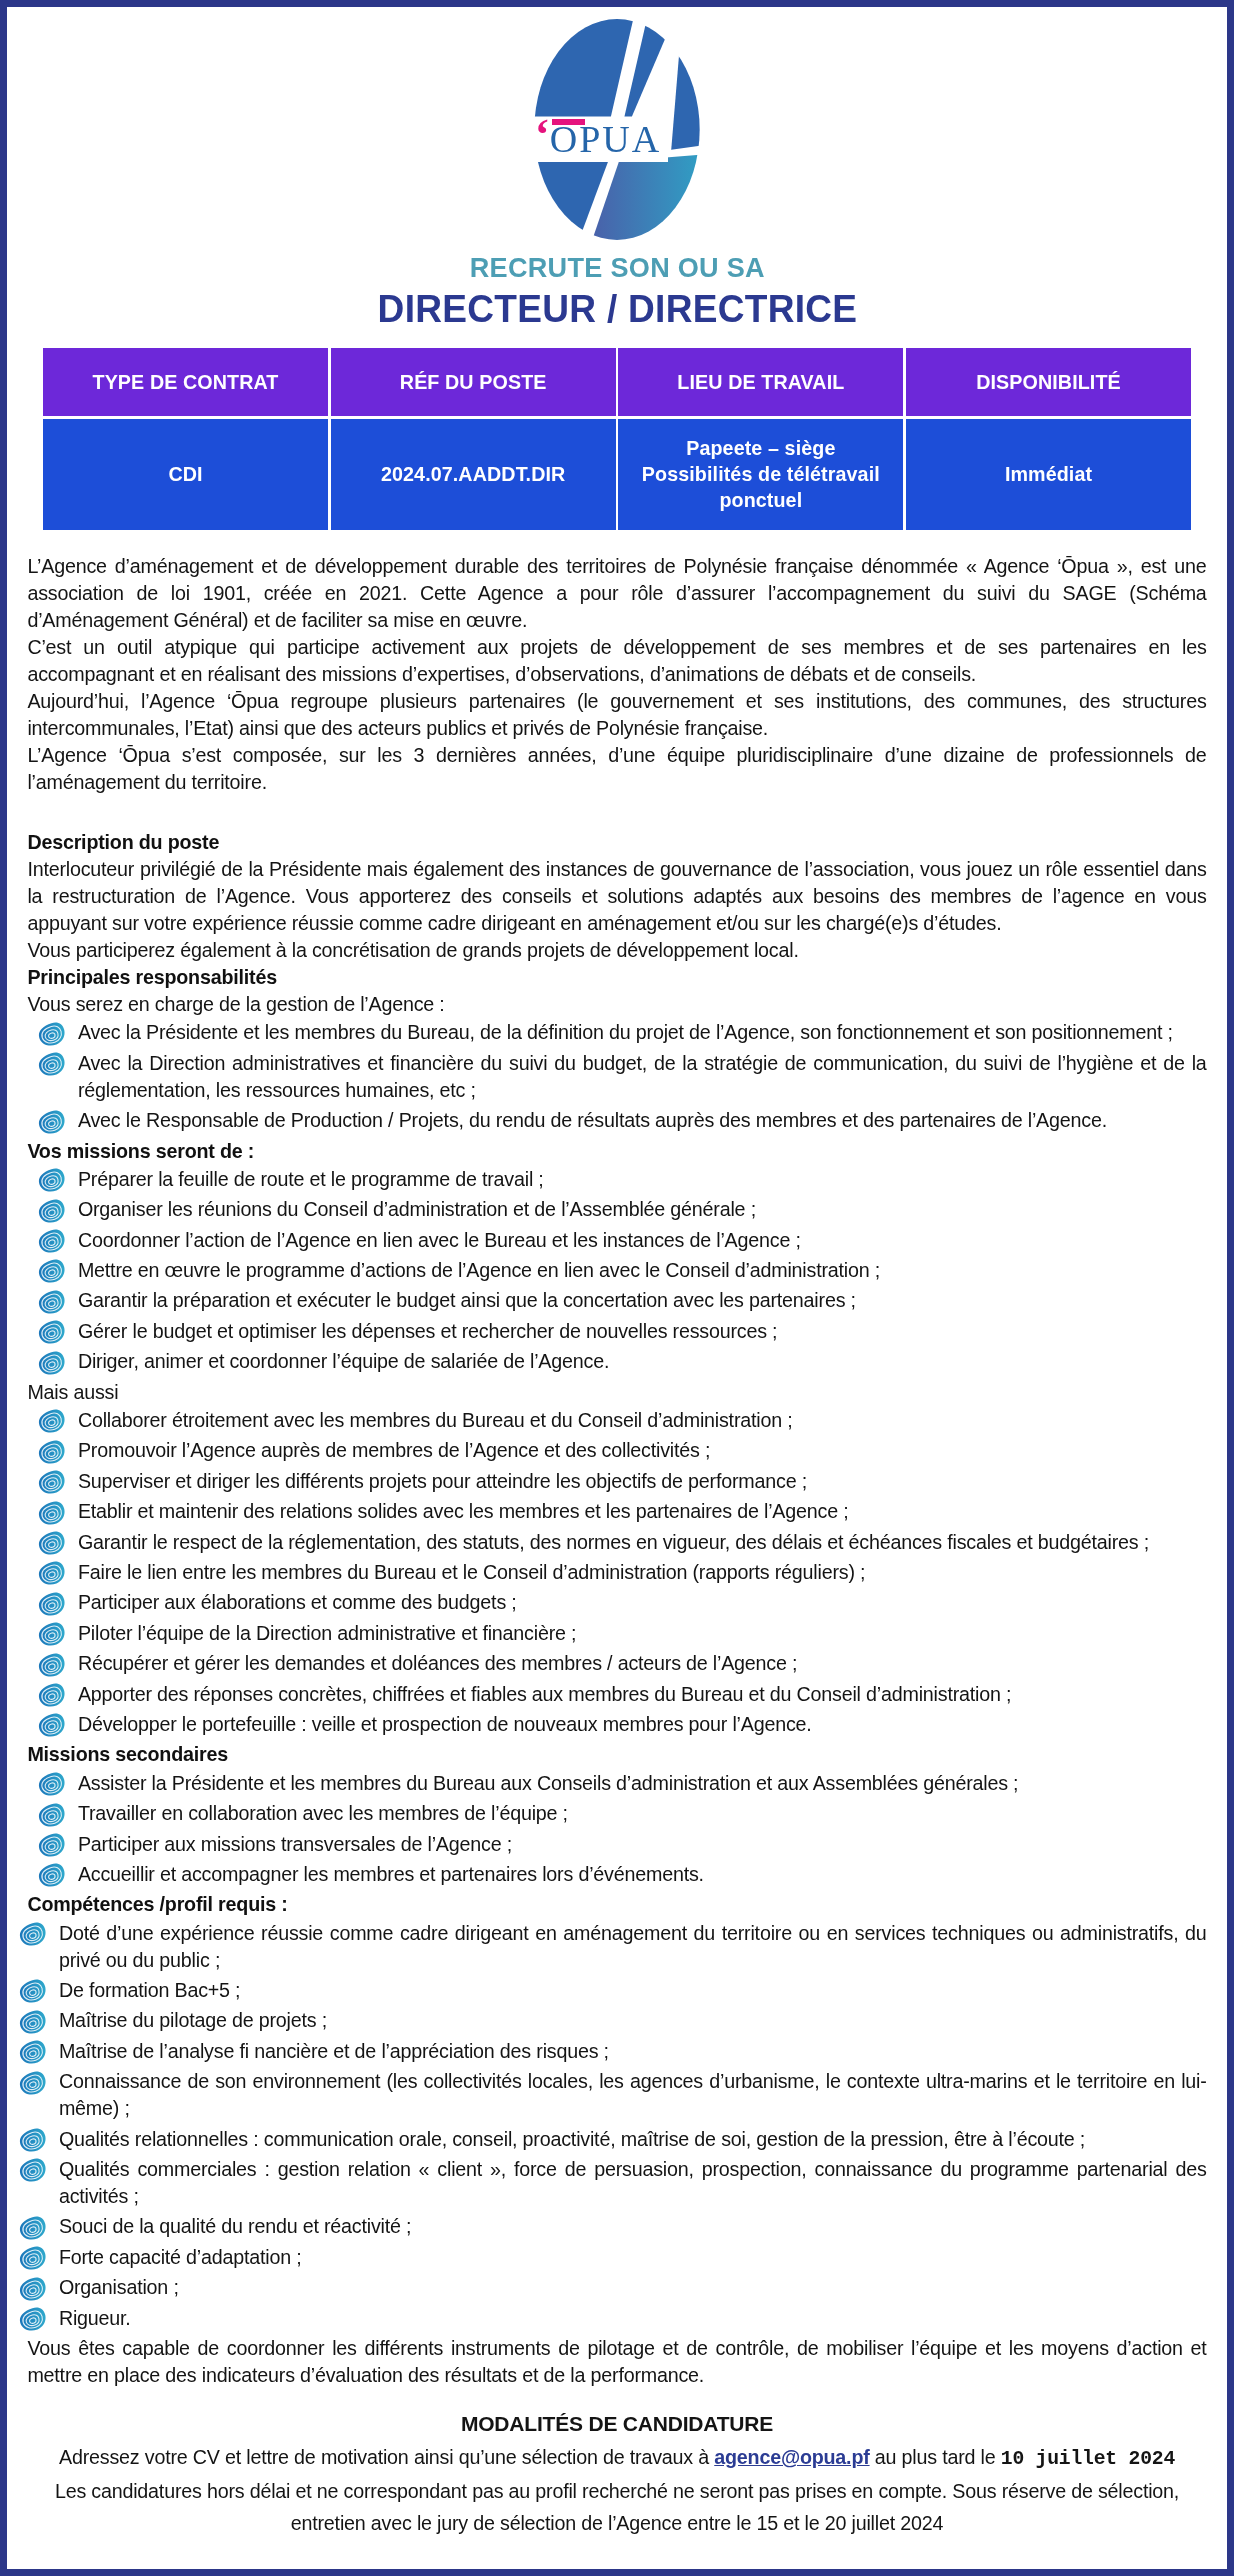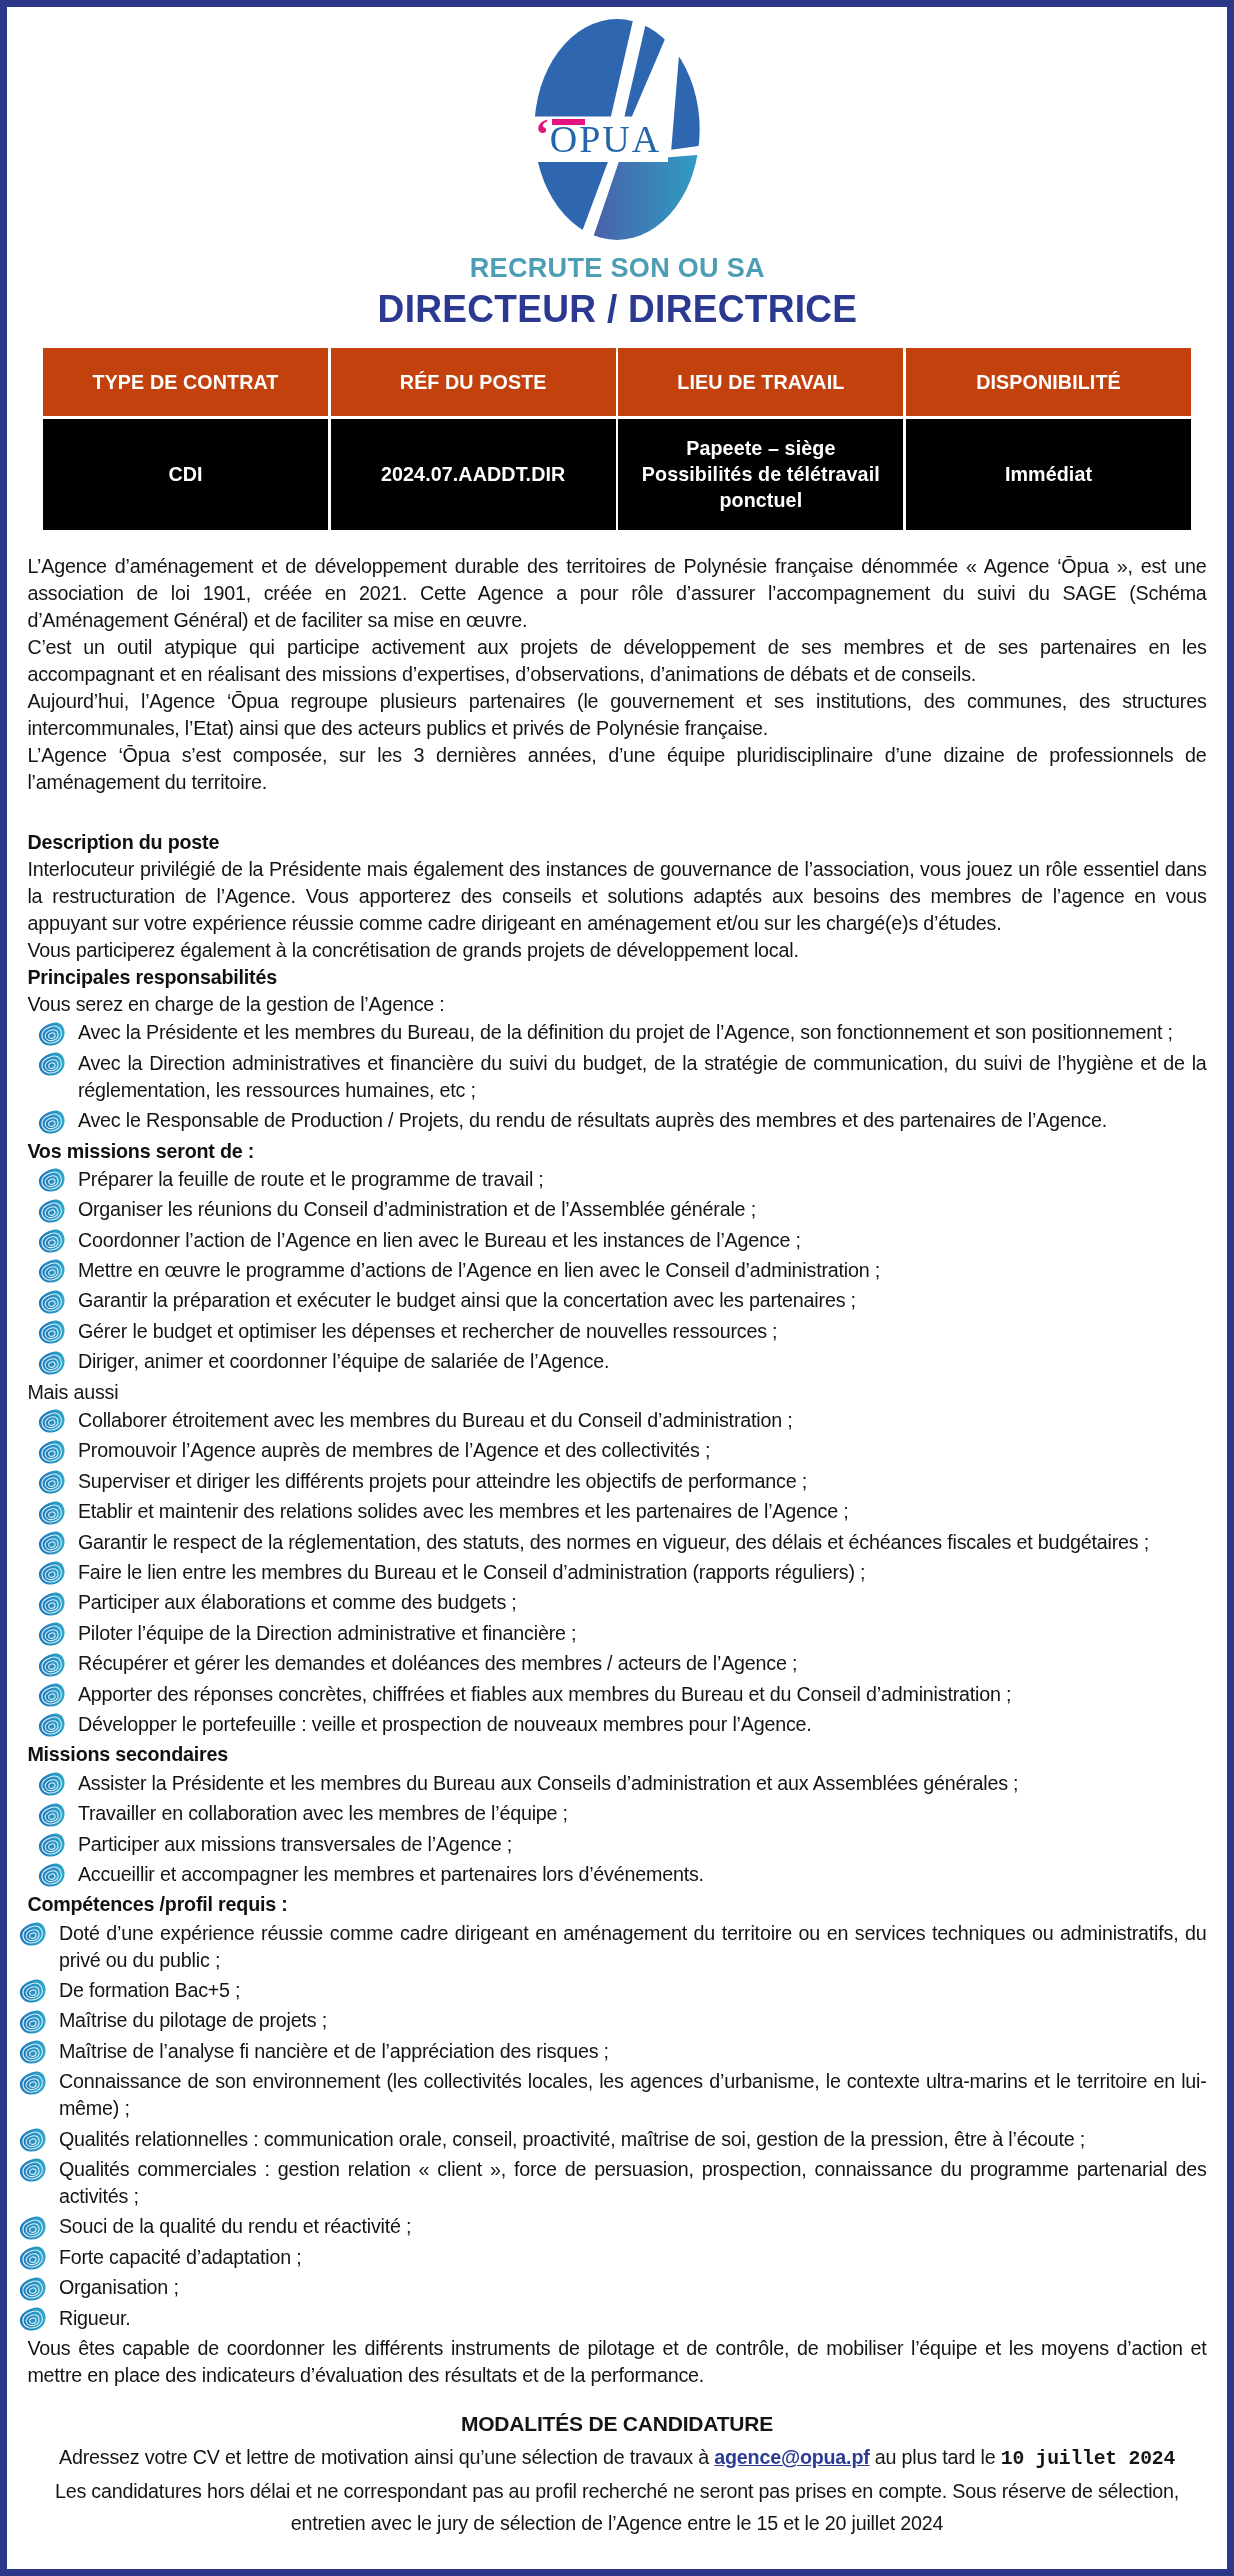--- a/index.html
+++ b/index.html
@@ -23,23 +23,23 @@
     color:#2565a9;line-height:41px;}
   .macron{position:absolute;left:20.4px;top:2px;width:33px;height:6.8px;background:#e5137d;}
   .subtitle{margin-top:9.5px;font-size:28.5px;font-weight:bold;color:#4d9eb4;
     display:inline-block;transform:scaleX(.95);letter-spacing:0.3px;}
   .title{margin-top:2.7px;font-size:39px;font-weight:bold;color:#2b3990;
     display:inline-block;transform:scaleX(.95);letter-spacing:0.3px;}
   .header .line{display:block;}
   
   .info-table{width:1148px;margin:17.6px auto 0;}
   .tb-row{display:grid;grid-template-columns:repeat(4,1fr);column-gap:2.7px;}
-  .tb-row.head .cell{background:#c2410c;height:68px;}
+  .tb-row.head .cell{background:#6d28d9;height:68px;}
   .tb-row.vals{margin-top:2.7px;}
-  .tb-row.vals .cell{background:#000000;height:111px;}
+  .tb-row.vals .cell{background:#1d4ed8;height:111px;}
   .cell{color:#fff;font-weight:bold;font-size:19.7px;line-height:26px;
     display:flex;align-items:center;justify-content:center;text-align:center;
     white-space:pre-line;letter-spacing:0.1px;}
   
   .content{margin-top:23px;font-size:19.7px;line-height:27px;letter-spacing:-0.2px;}
   .para{margin:0;text-align:justify;}
   .sec-heading{margin:0;font-size:19.7px;line-height:27px;font-weight:bold;color:#111;}
   .gap-before{margin-top:33px;}
   ul.bullets{list-style:none;margin:1.4px 0 1.4px 9.5px;padding:0;}
   ul.bullets.flush{margin-left:-9.5px;}

